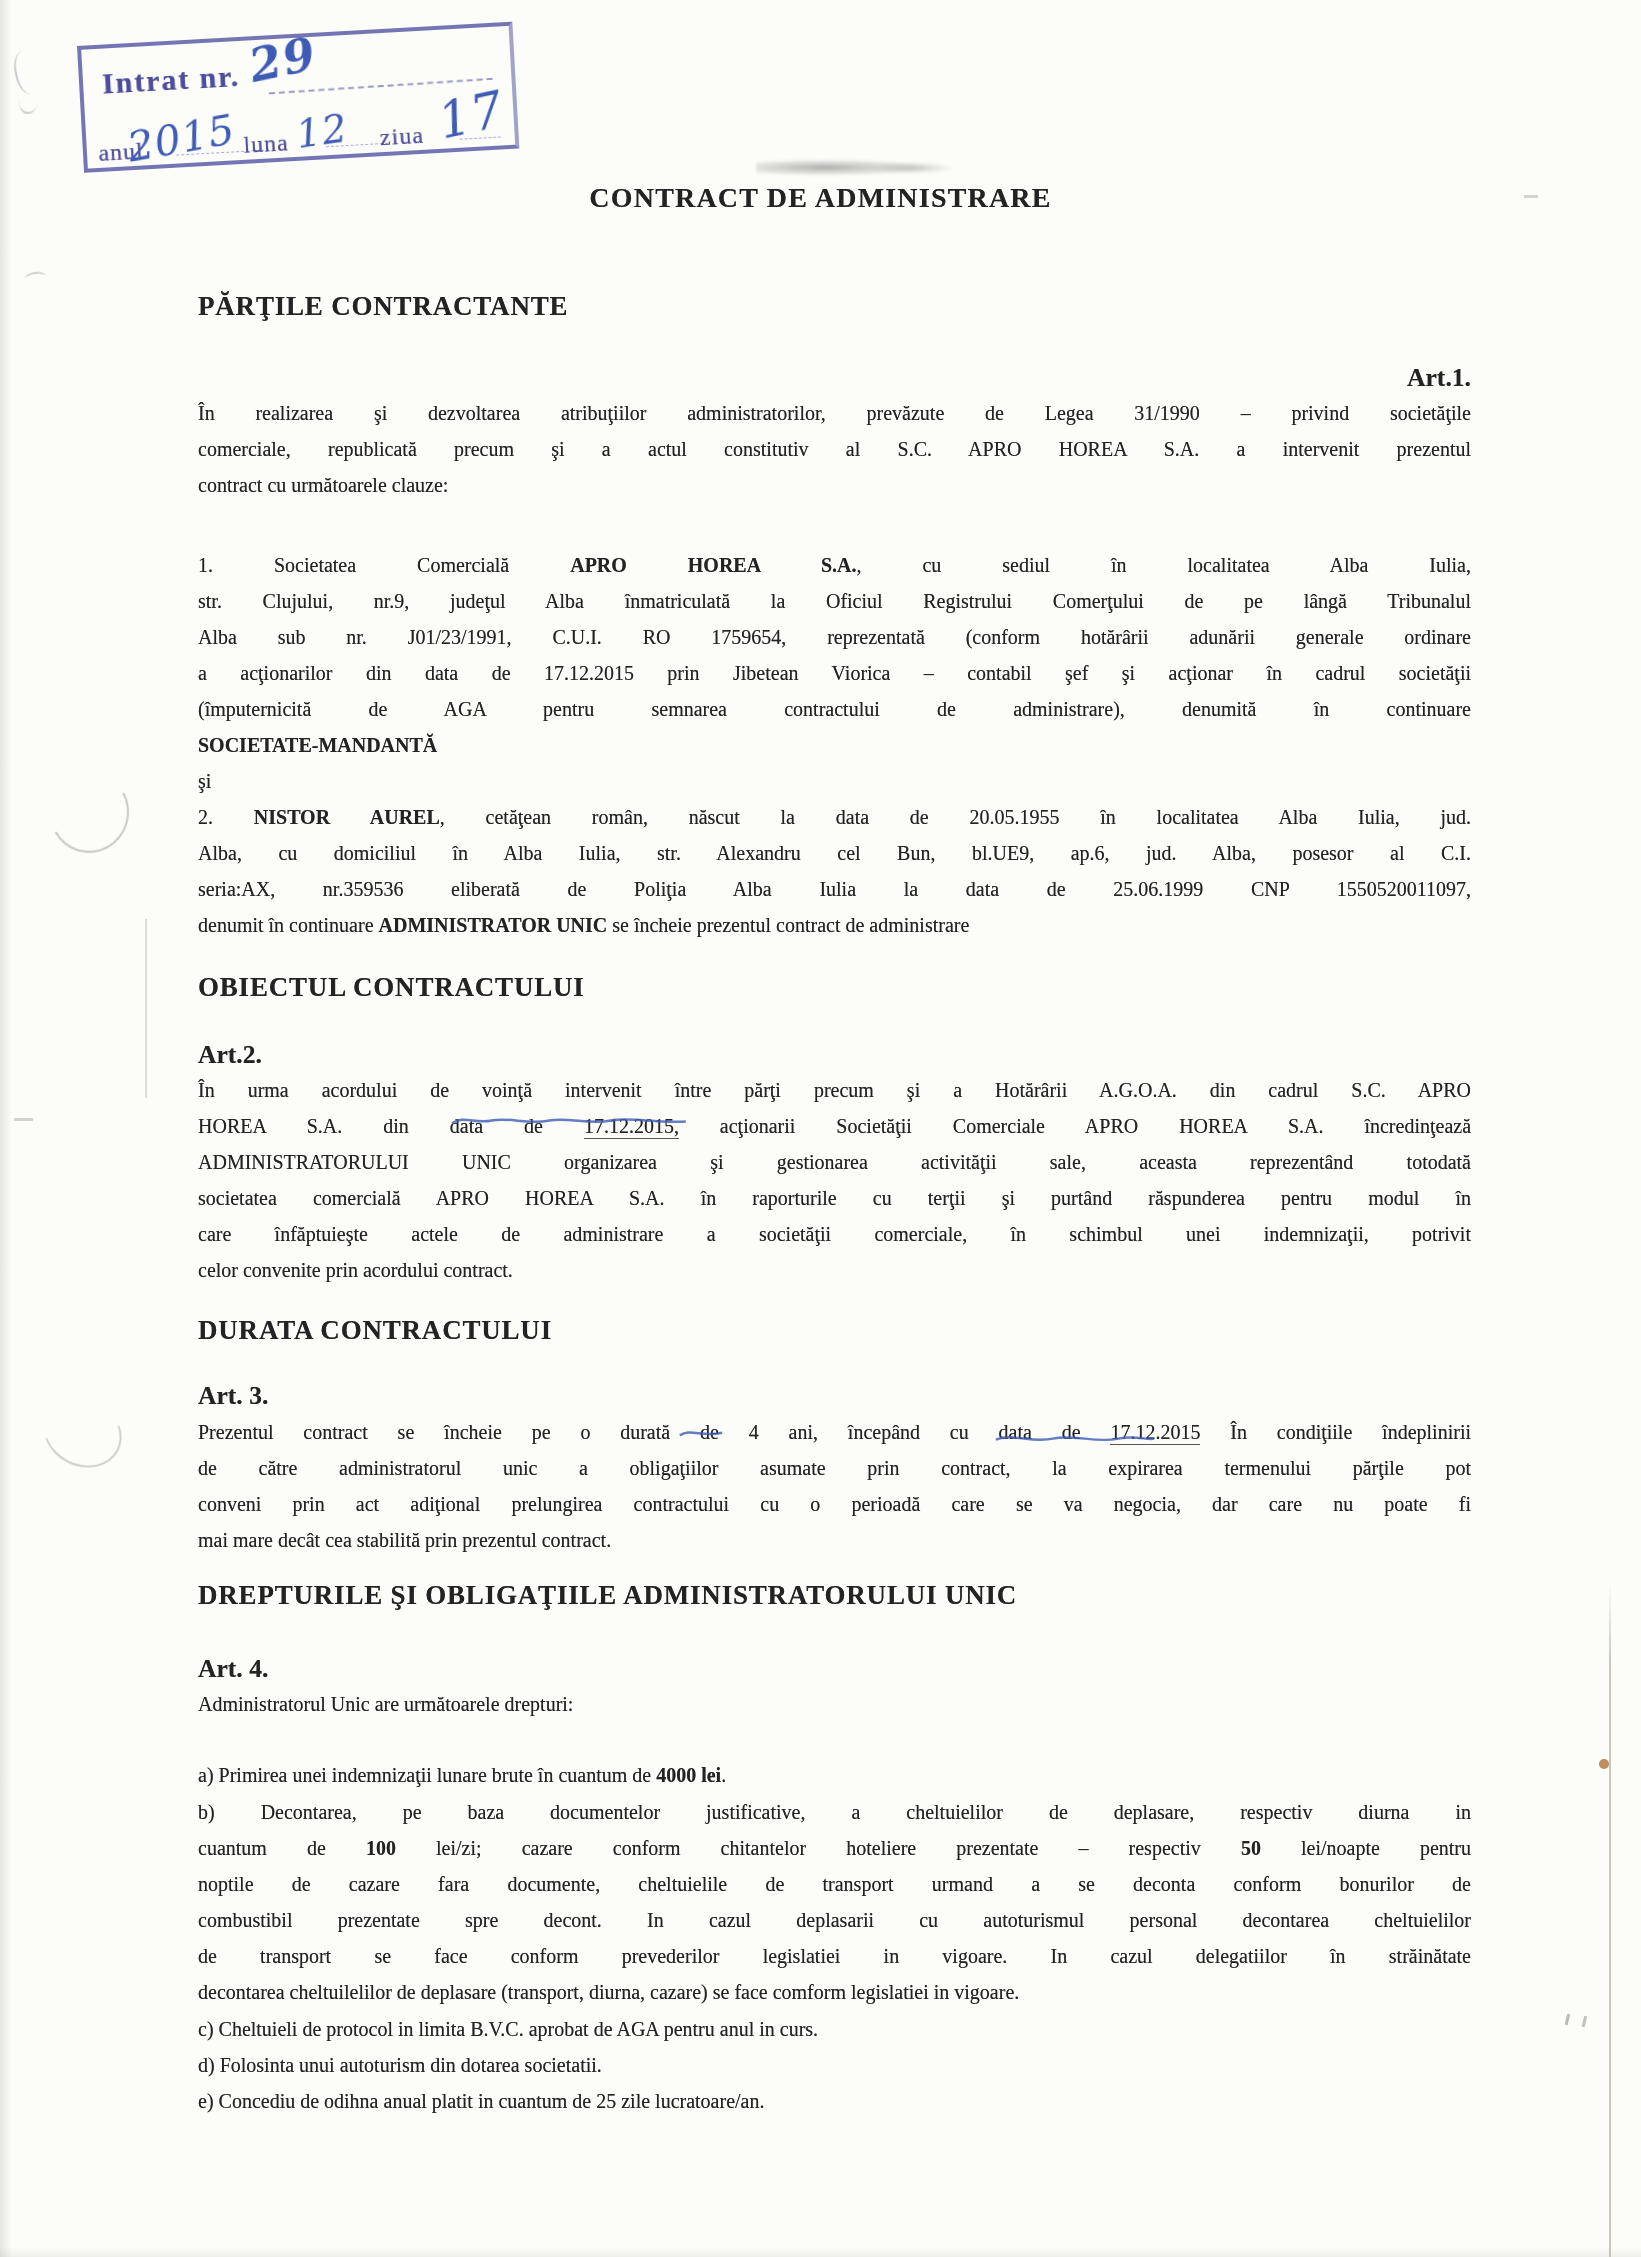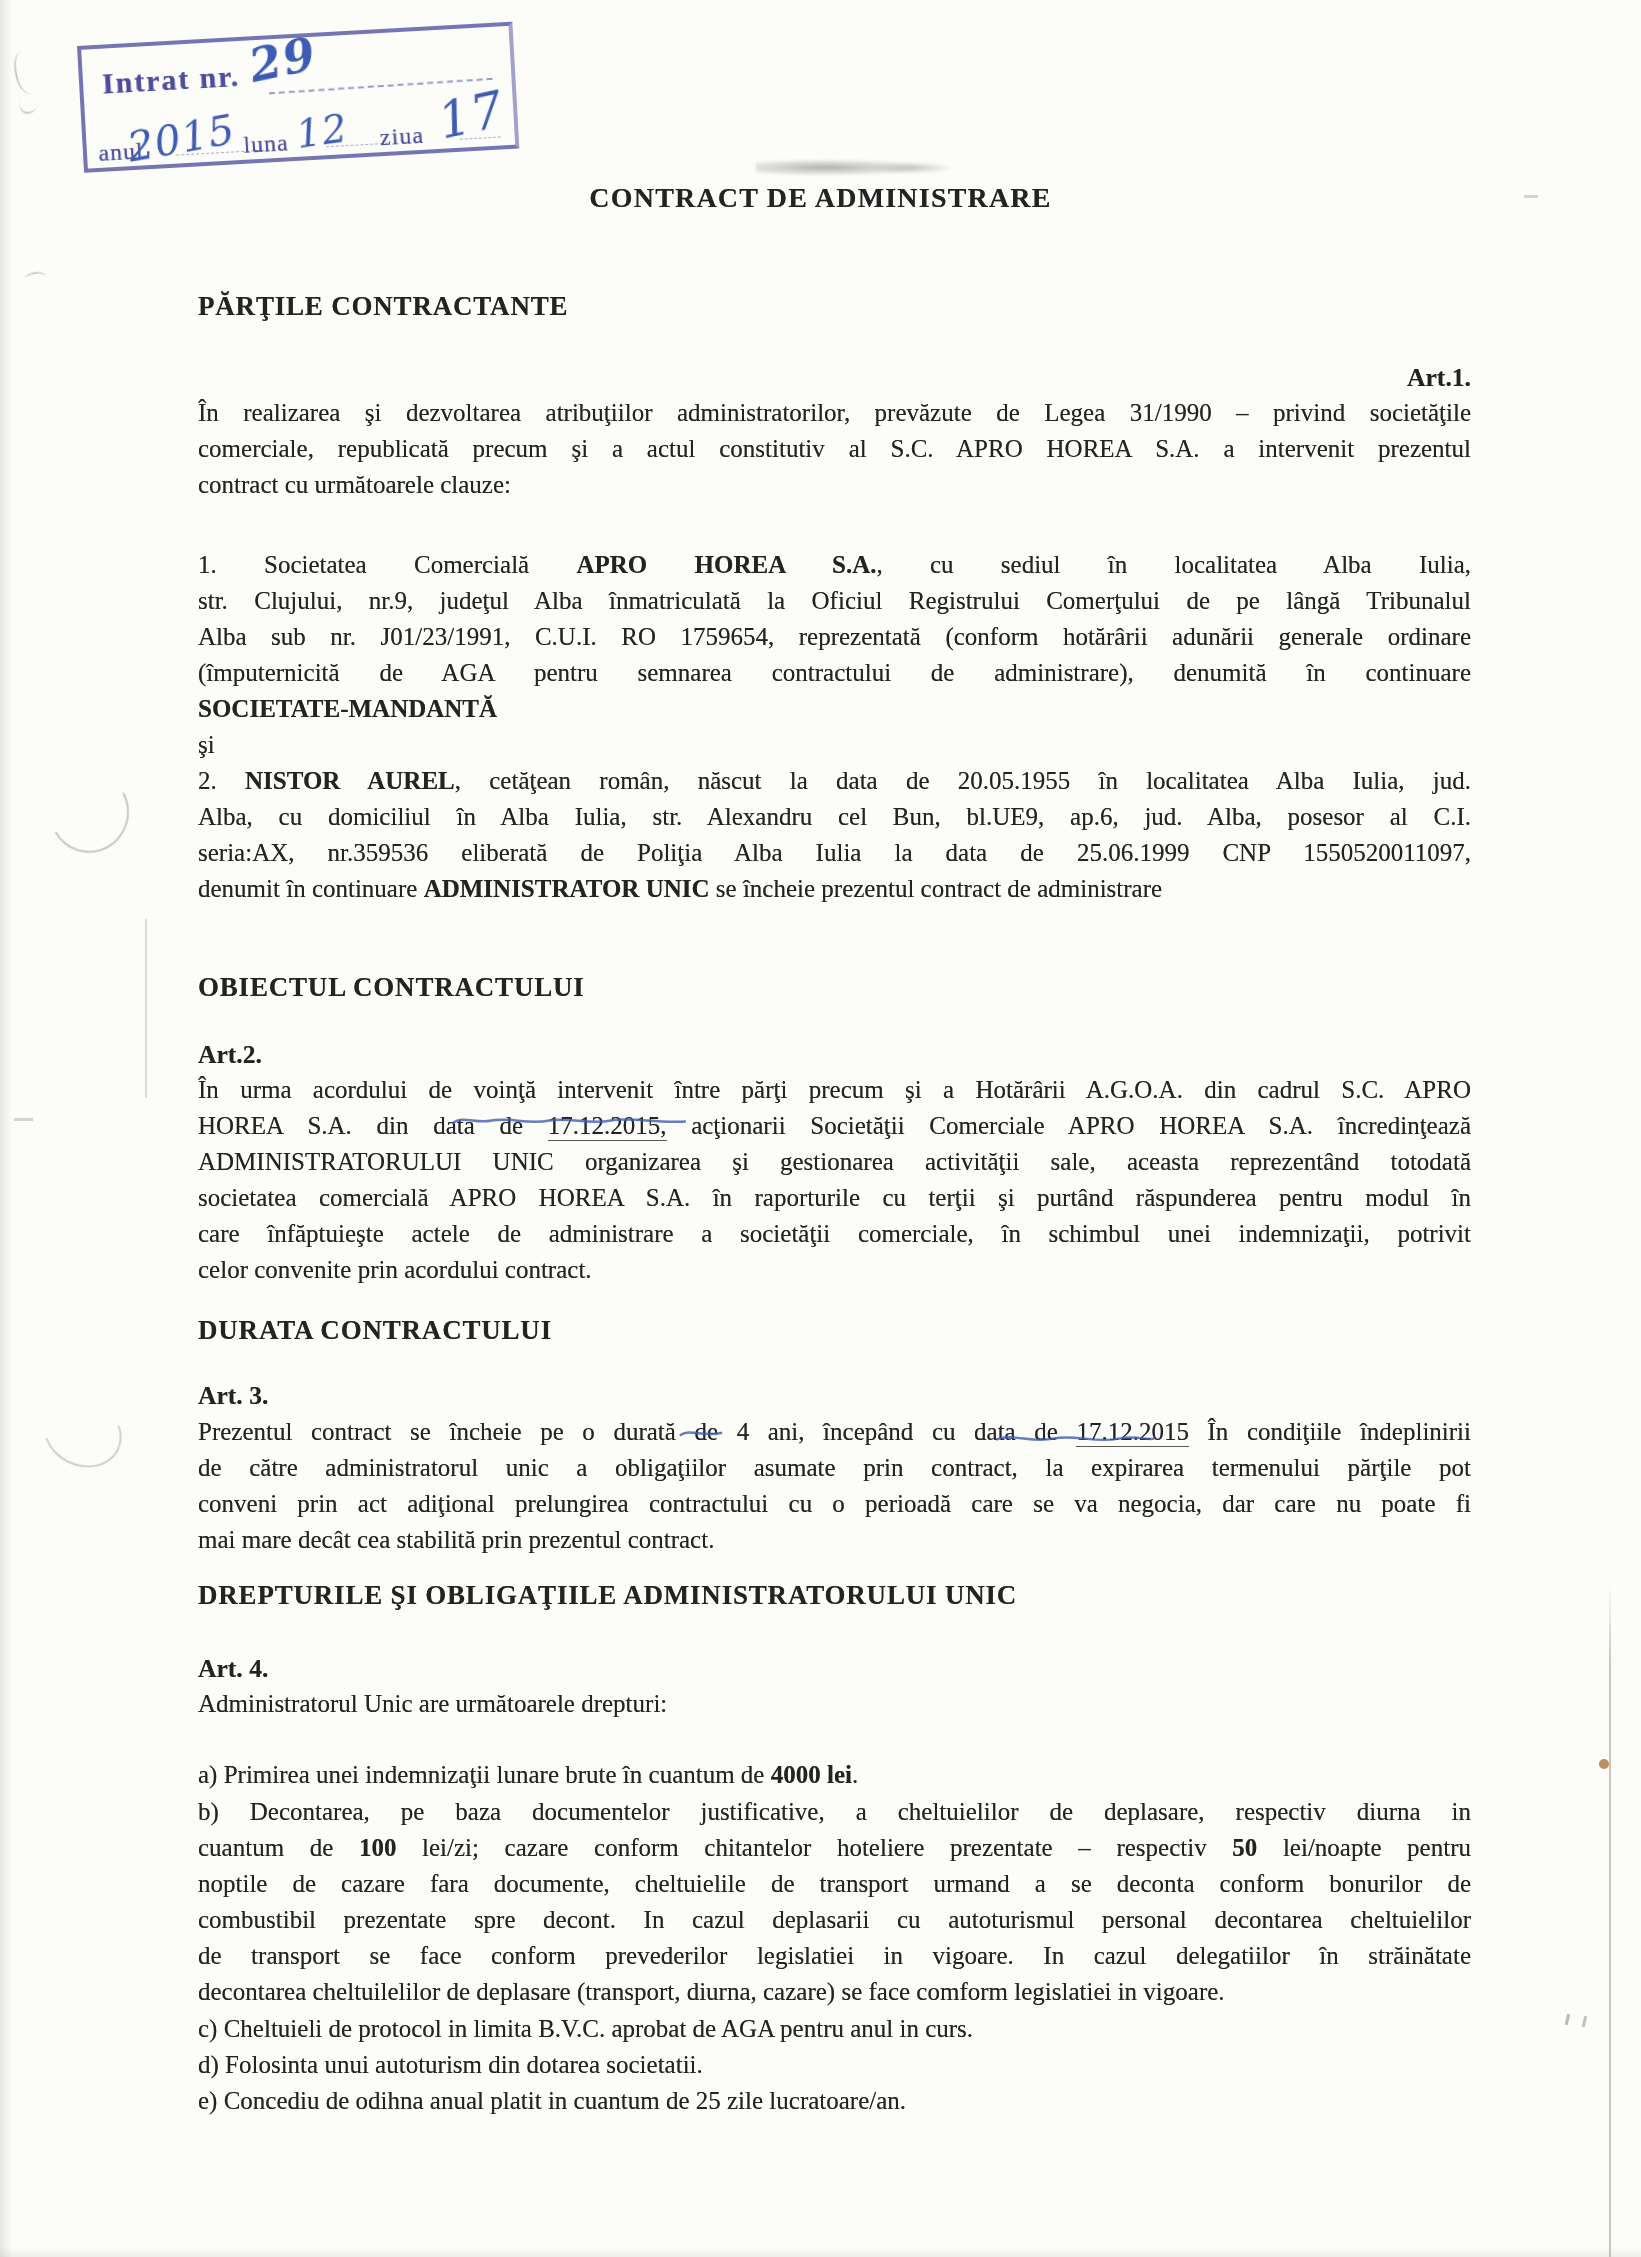--- a/index.html
+++ b/index.html
@@ -7,21 +7,21 @@
     position:relative;width:1641px;height:2257px;overflow:hidden;
     background:#fcfcf9;
     font-family:"Liberation Serif", serif;color:#232323;
     text-shadow:0 0 0.6px rgba(35,35,35,.55);
   }
   .edge-left{position:absolute;left:0;top:0;width:11.6px;height:100%;
     background:linear-gradient(90deg,rgba(110,110,105,.16),rgba(110,110,105,0));}
   .edge-bottom{position:absolute;left:0;bottom:0;width:100%;height:9.7px;
     background:linear-gradient(0deg,rgba(110,110,105,.10),rgba(110,110,105,0));}
   .block{position:absolute;left:198px;width:1273px;margin-top:16px;}
-  .line{height:36px;line-height:36px;overflow:hidden;font-size:25px;text-align:left;}
+  .line{height:36px;line-height:36px;overflow:hidden;font-size:20px;text-align:left;}
   .line.j{text-align:justify;}
   .line.j::after{content:"";display:inline-block;width:100%;height:0;vertical-align:top;}
   .b{font-weight:bold;}
   .u{border-bottom:1.9px solid rgba(45,45,45,.8);padding-bottom:1px;}
   .doc-title{position:absolute;top:182px;left:0;width:100%;text-align:center;
     font-weight:bold;font-size:28px;letter-spacing:1.2px;}
   .heading{font-weight:bold;font-size:27px;letter-spacing:0.8px;height:39px;line-height:39px;overflow:hidden;}
   .artlabel{font-weight:bold;font-size:25.6px;height:36px;line-height:36px;}
   
   .stamp{position:absolute;left:77px;top:46px;width:436px;height:127px;
@@ -116,20 +116,21 @@
   <div class="block artlabel" id="l-art1">Art.1.</div>
   <div class="block" id="b-art1">
       <div class="line j"><span>În realizarea şi dezvoltarea atribuţiilor administratorilor, prevăzute de Legea 31/1990 – privind societăţile</span></div>
       <div class="line j"><span>comerciale, republicată precum şi a actul constitutiv al S.C. APRO HOREA S.A. a intervenit prezentul</span></div>
       <div class="line"><span>contract cu următoarele clauze:</span></div>
     </div>
   <div class="block" id="b-clauses">
       <div class="line j"><span>1. Societatea Comercială </span><span class="b">APRO HOREA S.A.</span><span>, cu sediul în localitatea Alba Iulia,</span></div>
       <div class="line j"><span>str. Clujului, nr.9, judeţul Alba înmatriculată la Oficiul Registrului Comerţului de pe lângă Tribunalul</span></div>
       <div class="line j"><span>Alba sub nr. J01/23/1991, C.U.I. RO 1759654, reprezentată (conform hotărârii adunării generale ordinare</span></div>
+      <div class="line j"><span>a acţionarilor din data de 17.12.2015 prin Jibetean Viorica – contabil şef şi acţionar în cadrul societăţii</span></div>
       <div class="line j"><span>(împuternicită de AGA pentru semnarea contractului de administrare), denumită în continuare</span></div>
       <div class="line"><span class="b">SOCIETATE-MANDANTĂ</span></div>
       <div class="line"><span>şi</span></div>
       <div class="line j"><span>2. </span><span class="b">NISTOR AUREL</span><span>, cetăţean român, născut la data de 20.05.1955 în localitatea Alba Iulia, jud.</span></div>
       <div class="line j"><span>Alba, cu domiciliul în Alba Iulia, str. Alexandru cel Bun, bl.UE9, ap.6, jud. Alba, posesor al C.I.</span></div>
       <div class="line j"><span>seria:AX, nr.359536 eliberată de Poliţia Alba Iulia la data de 25.06.1999 CNP 1550520011097,</span></div>
       <div class="line"><span>denumit în continuare </span><span class="b">ADMINISTRATOR UNIC</span><span> se încheie prezentul contract de administrare</span></div>
     </div>
 
   <div class="block heading" id="h-obiect">OBIECTUL CONTRACTULUI</div>

